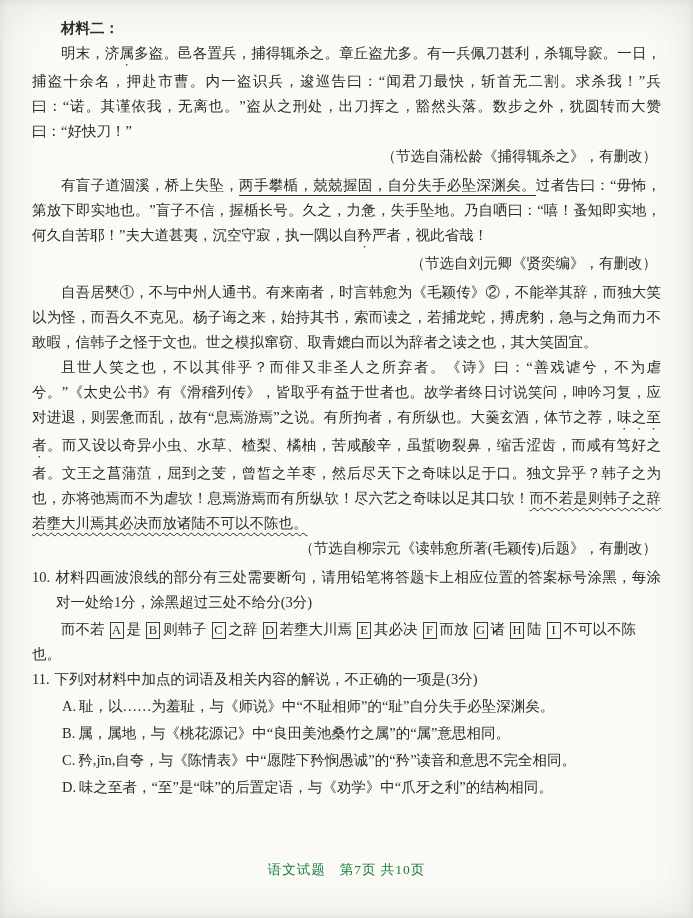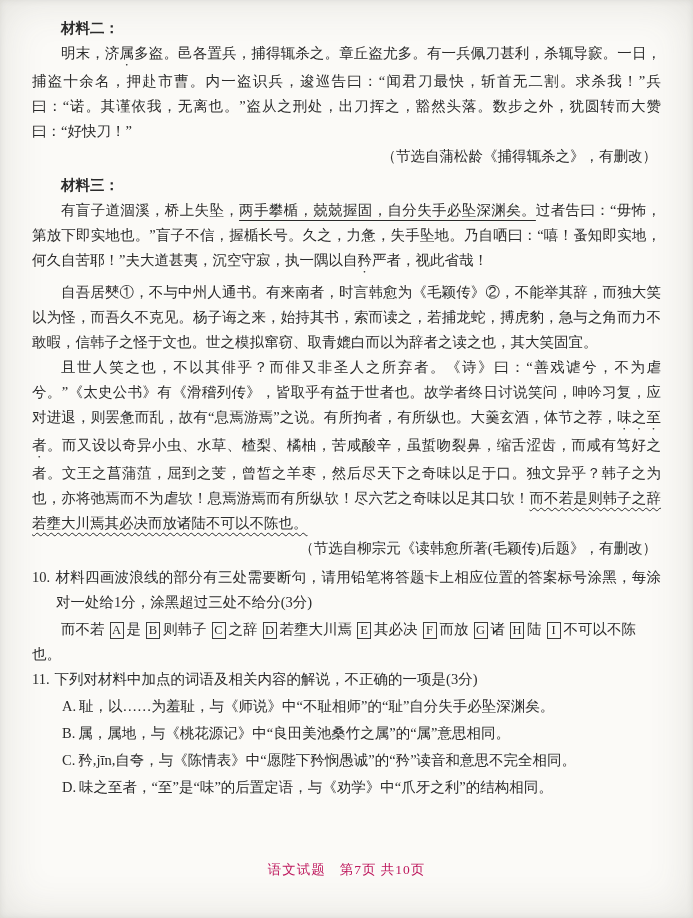--- a/index.html
+++ b/index.html
@@ -49,39 +49,39 @@
     font-size: 12.5px;
     margin: 0 3px 0 5px;
     vertical-align: 0px;
     background: #fbfaf7;
   }
   .footer {
     position: absolute;
     bottom: 36px; left: 0; right: 0;
     text-align: center;
     font-size: 13.5px;
-    color: #be185d;
+    color: #15803d;
     letter-spacing: 1px;
   }
   .footer .doc-title { margin-right: 14px; }
 </style>
 </head>
 <body>
 
 <div class="page">
 
   <div id="materials">
       <div class="material">
         <div class="m-heading">材料二：</div>
         <div class="para"><span>明末，济</span><span class="seg-dot">属</span><span>多盗。邑各置兵，捕得辄杀之。章丘盗尤多。有一兵佩刀甚利，杀辄导窾。一日，捕盗十余名，押赴市曹。内一盗识兵，逡巡告曰：“闻君刀最快，斩首无二割。求杀我！”兵曰：“诺。其谨依我，无离也。”盗从之刑处，出刀挥之，豁然头落。数步之外，犹圆转而大赞曰：“好快刀！”</span></div>
         <div class="attribution">（节选自蒲松龄《捕得辄杀之》，有删改）</div>
       </div>
       <div class="material">
-        <div class="m-heading">材料三：</div>
         <div class="para"><span>有盲子道涸溪，桥上失坠，</span><span class="seg-ul">两手攀楯，兢兢握固，自分失手必坠深渊矣。</span><span>过者告曰：“毋怖，第放下即实地也。”盲子不信，握楯长号。久之，力惫，失手坠地。乃自哂曰：“嘻！蚤知即实地，何久自苦耶！”夫大道甚夷，沉空守寂，执一隅以自</span><span class="seg-dot">矜</span><span>严者，视此省哉！</span></div>
+        <div class="attribution">（节选自刘元卿《贤奕编》，有删改）</div>
       </div>
       <div class="material">
         <div class="para"><span>自吾居僰①，不与中州人通书。有来南者，时言韩愈为《毛颖传》②，不能举其辞，而独大笑以为怪，而吾久不克见。杨子诲之来，始持其书，索而读之，若捕龙蛇，搏虎豹，急与之角而力不敢暇，信韩子之怪于文也。世之模拟窜窃、取青媲白而以为辞者之读之也，其大笑固宜。</span></div>
         <div class="para"><span>且世人笑之也，不以其俳乎？而俳又非圣人之所弃者。《诗》曰：“善戏谑兮，不为虐兮。”《太史公书》有《滑稽列传》，皆取乎有益于世者也。故学者终日讨说笑问，呻吟习复，应对进退，则罢惫而乱，故有“息焉游焉”之说。有所拘者，有所纵也。大羹玄酒，体节之荐，</span><span class="seg-dot">味之至者</span><span>。而又设以奇异小虫、水草、楂梨、橘柚，苦咸酸辛，虽蜇吻裂鼻，缩舌涩齿，而咸有笃好之者。文王之菖蒲菹，屈到之芰，曾皙之羊枣，然后尽天下之奇味以足于口。独文异乎？韩子之为也，亦将弛焉而不为虐欤！息焉游焉而有所纵欤！尽六艺之奇味以足其口欤！</span><span class="seg-wavy">而不若是则韩子之辞若壅大川焉其必决而放诸陆不可以不陈也。</span></div>
         <div class="attribution">（节选自柳宗元《读韩愈所著(毛颖传)后题》，有删改）</div>
       </div>
     </div>
 
 
   <div class="question">

